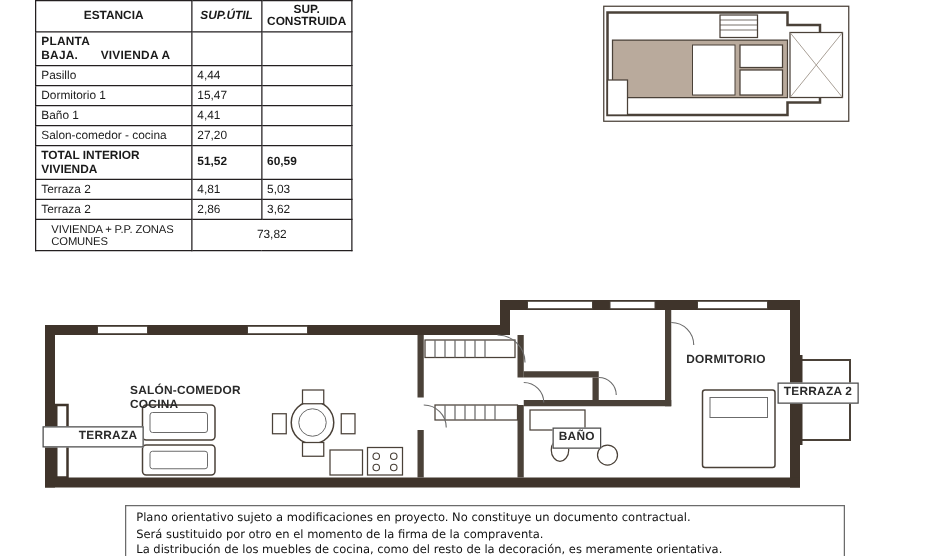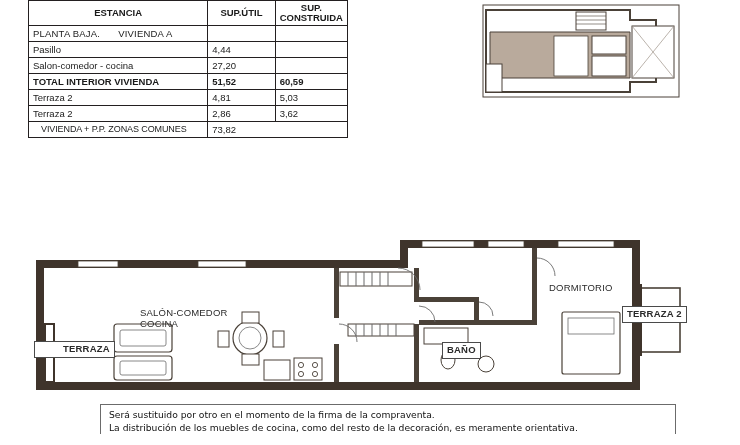--- a/index.html
+++ b/index.html
@@ -18,49 +18,49 @@
 
   
   .table-wrap {
     position: absolute;
     left: 28px;
     top: 0px;
     width: 320px;
   }
   table.areas {
     border-collapse: collapse;
-    width: 320px;
+    width: 254px;
     font-size: 9.5px;
   }
   table.areas th, table.areas td {
     border: 1px solid #231f20;
     padding: 2px 4px;
     vertical-align: middle;
     height: 14px;
     box-sizing: border-box;
   }
   table.areas th {
     font-weight: bold;
     text-align: center;
     font-size: 9.5px;
     line-height: 1.05;
   }
   .col-name { width: 182px; }
-  .col-util { width: 68px; text-align: center; }
+  .col-util { width: 68px; text-align: center; font-style: italic; }
   .col-cons { width: 70px; text-align: center; }
   td.name { text-align: left; padding-left: 6px; }
   td.val { text-align: left; }
   tr.section td {
-    font-weight: normal;
+    font-weight: bold;
     font-size: 9.5px;
     letter-spacing: .2px;
   }
   tr.section td .vivienda { padding-left: 18px; }
   tr.total td { font-weight: bold; }
-  tr.last td.merged { font-weight: normal; }
+  tr.last td.merged { text-align: center; font-weight: normal; }
   tr.last td.label { font-size: 9px; letter-spacing: -0.1px; padding-left: 12px; }
 
   
   .mini-plan {
     position: absolute;
     left: 480px;
     top: 2px;
     width: 212px;
     height: 100px;
   }
@@ -70,21 +70,21 @@
     position: absolute;
     left: 18px;
     top: 228px;
     width: 704px;
     height: 180px;
   }
 
   .plan-label {
     position: absolute;
     font-size: 9.5px;
-    font-weight: normal;
+    font-weight: bold;
     color: #2a2a2a;
     letter-spacing: .2px;
     line-height: 1.15;
     white-space: pre-line;
   }
   .plan-label.boxed {
     border: 1px solid #4a4a4a;
     background: #ffffff;
     padding: 2px 4px;
     font-weight: bold;
@@ -126,20 +126,30 @@
     <tbody>
       <tr class="section">
         <td class="name"><span>PLANTA BAJA.</span><span class="vivienda">VIVIENDA A</span></td>
         <td class="val"></td>
         <td class="val"></td>
       </tr>
 
       <tr>
         <td class="name">Pasillo</td>
         <td class="val">4,44</td>
+        <td class="val"></td>
+      </tr>
+      <tr>
+        <td class="name">Dormitorio 1</td>
+        <td class="val">15,47</td>
+        <td class="val"></td>
+      </tr>
+      <tr>
+        <td class="name">Baño 1</td>
+        <td class="val">4,41</td>
         <td class="val"></td>
       </tr>
       <tr>
         <td class="name">Salon-comedor - cocina</td>
         <td class="val">27,20</td>
         <td class="val"></td>
       </tr>
 
       <tr class="total">
         <td class="name">TOTAL INTERIOR VIVIENDA</td>
@@ -276,24 +286,25 @@
     <path d="M380 40 A22 22 0 0 1 402 62" fill="none" stroke="#6b6b6b" stroke-width=".9"></path>
 
     <rect x="404" y="13" width="52" height="6" fill="#ffffff" stroke="#4a4138" stroke-width=".8"></rect>
     <rect x="470" y="13" width="36" height="6" fill="#ffffff" stroke="#4a4138" stroke-width=".8"></rect>
     <rect x="540" y="13" width="56" height="6" fill="#ffffff" stroke="#4a4138" stroke-width=".8"></rect>
     <rect x="60" y="33" width="40" height="6" fill="#ffffff" stroke="#4a4138" stroke-width=".8"></rect>
     <rect x="180" y="33" width="48" height="6" fill="#ffffff" stroke="#4a4138" stroke-width=".8"></rect>
   </svg>
 
   
-  <div class="plan-label" style="left:86px; top:80px;margin-left:36px;">SALÓN-COMEDOR
+  <div class="plan-label" style="left:86px; top:80px;">SALÓN-COMEDOR
 COCINA</div>
   <div class="plan-label boxed" style="left:16px; top:113px;padding-left:28px;">TERRAZA</div>
   <div class="plan-label boxed" style="left:604px; top:78px;">TERRAZA 2</div>
   <div class="plan-label" style="left:531px; top:55px;">DORMITORIO</div>
   <div class="plan-label boxed" style="left:424px; top:114px;">BAÑO</div>
 </div>
 
 <div class="note">
+  <div>Plano orientativo sujeto a modificaciones en proyecto. No constituye un documento contractual.</div>
   <div>Será sustituido por otro en el momento de la firma de la compraventa.</div>
   <div>La distribución de los muebles de cocina, como del resto de la decoración, es meramente orientativa.</div>
 </div>
 
 </body></html>

